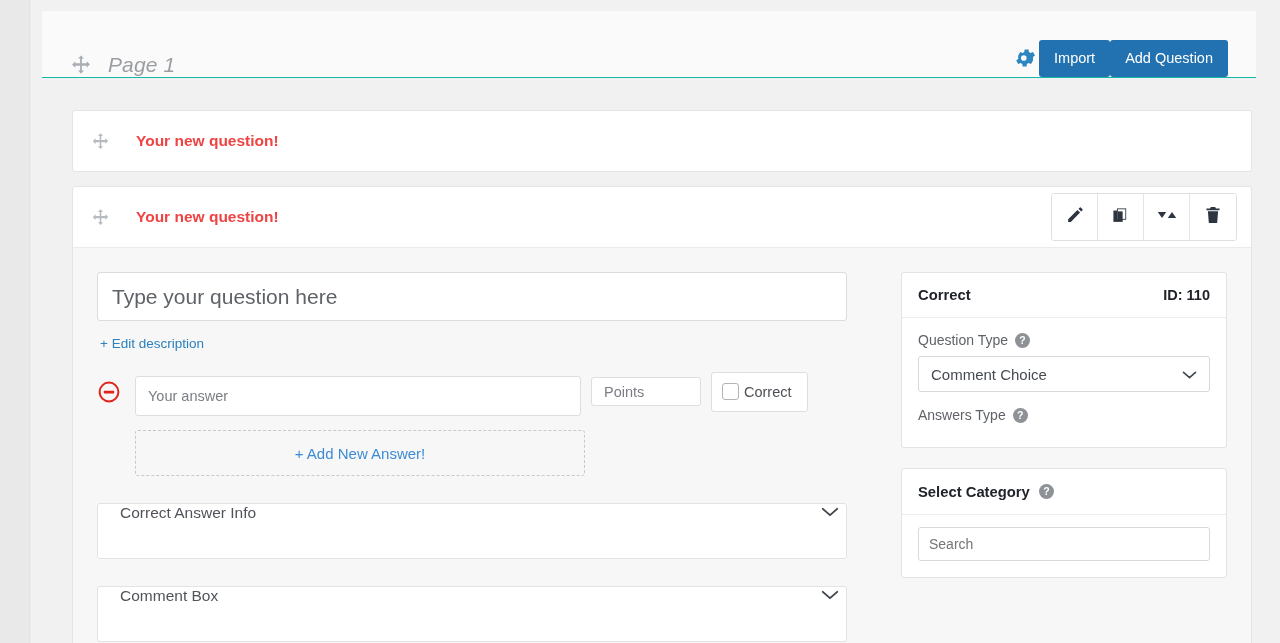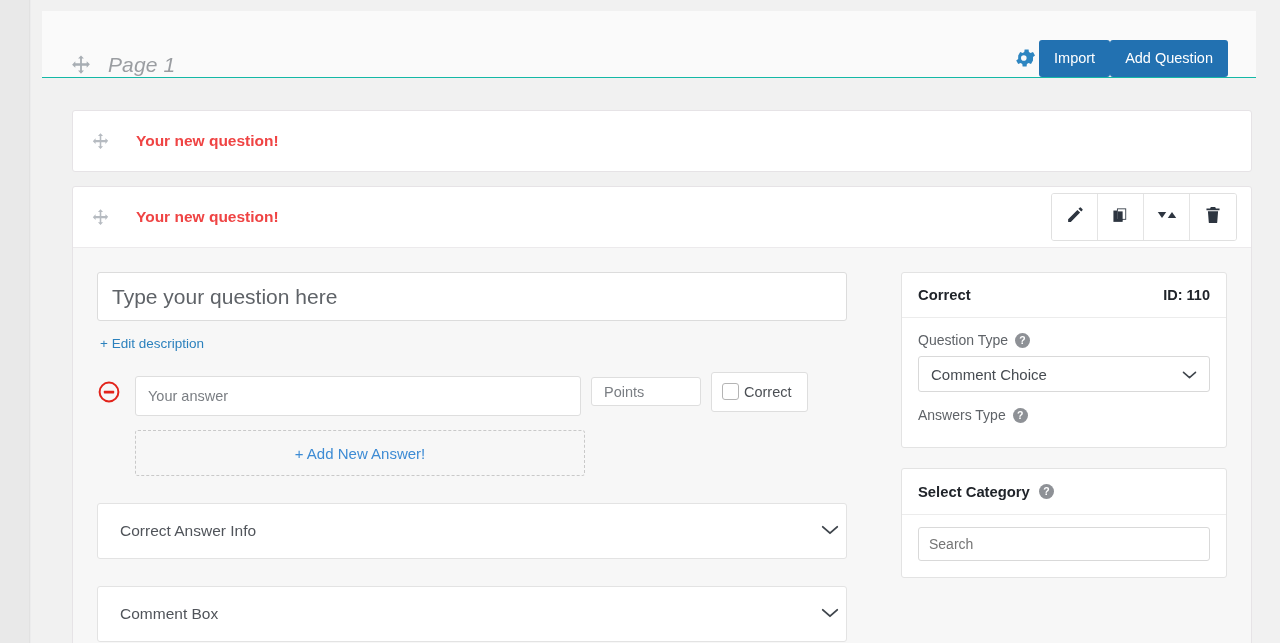--- a/index.html
+++ b/index.html
@@ -224,21 +224,20 @@
 
   
   .accordion {
     margin-top: 27px;
     width: 750px;
     height: 56px;
     background: #fff;
     border: 1px solid #e3e3e3;
     border-radius: 3px;
     display: flex;
-    align-items: center;
     padding: 0 7px 0 22px;
     cursor: pointer;
   }
   .accordion-label { font-size: 15.5px; color: #50545a; }
   .chev { margin-left: auto; }
 
   
   .panel {
     background: #fff;
     border: 1px solid #e3e3e3;

